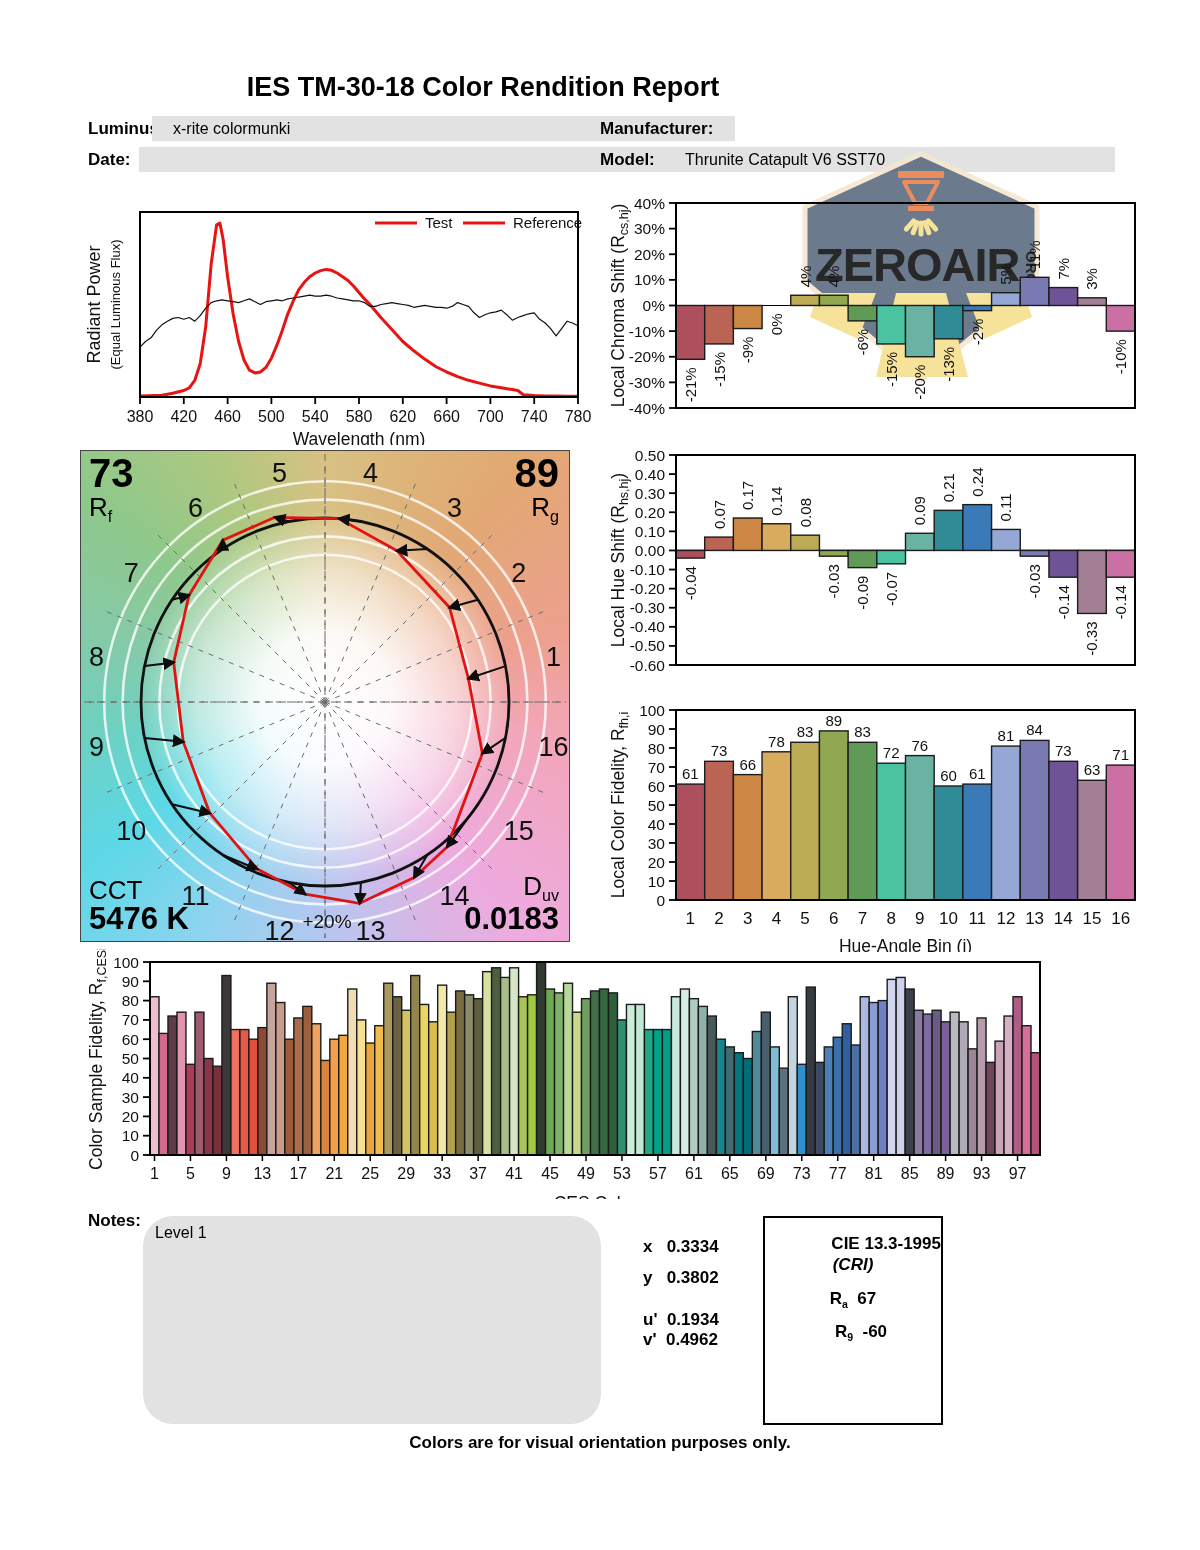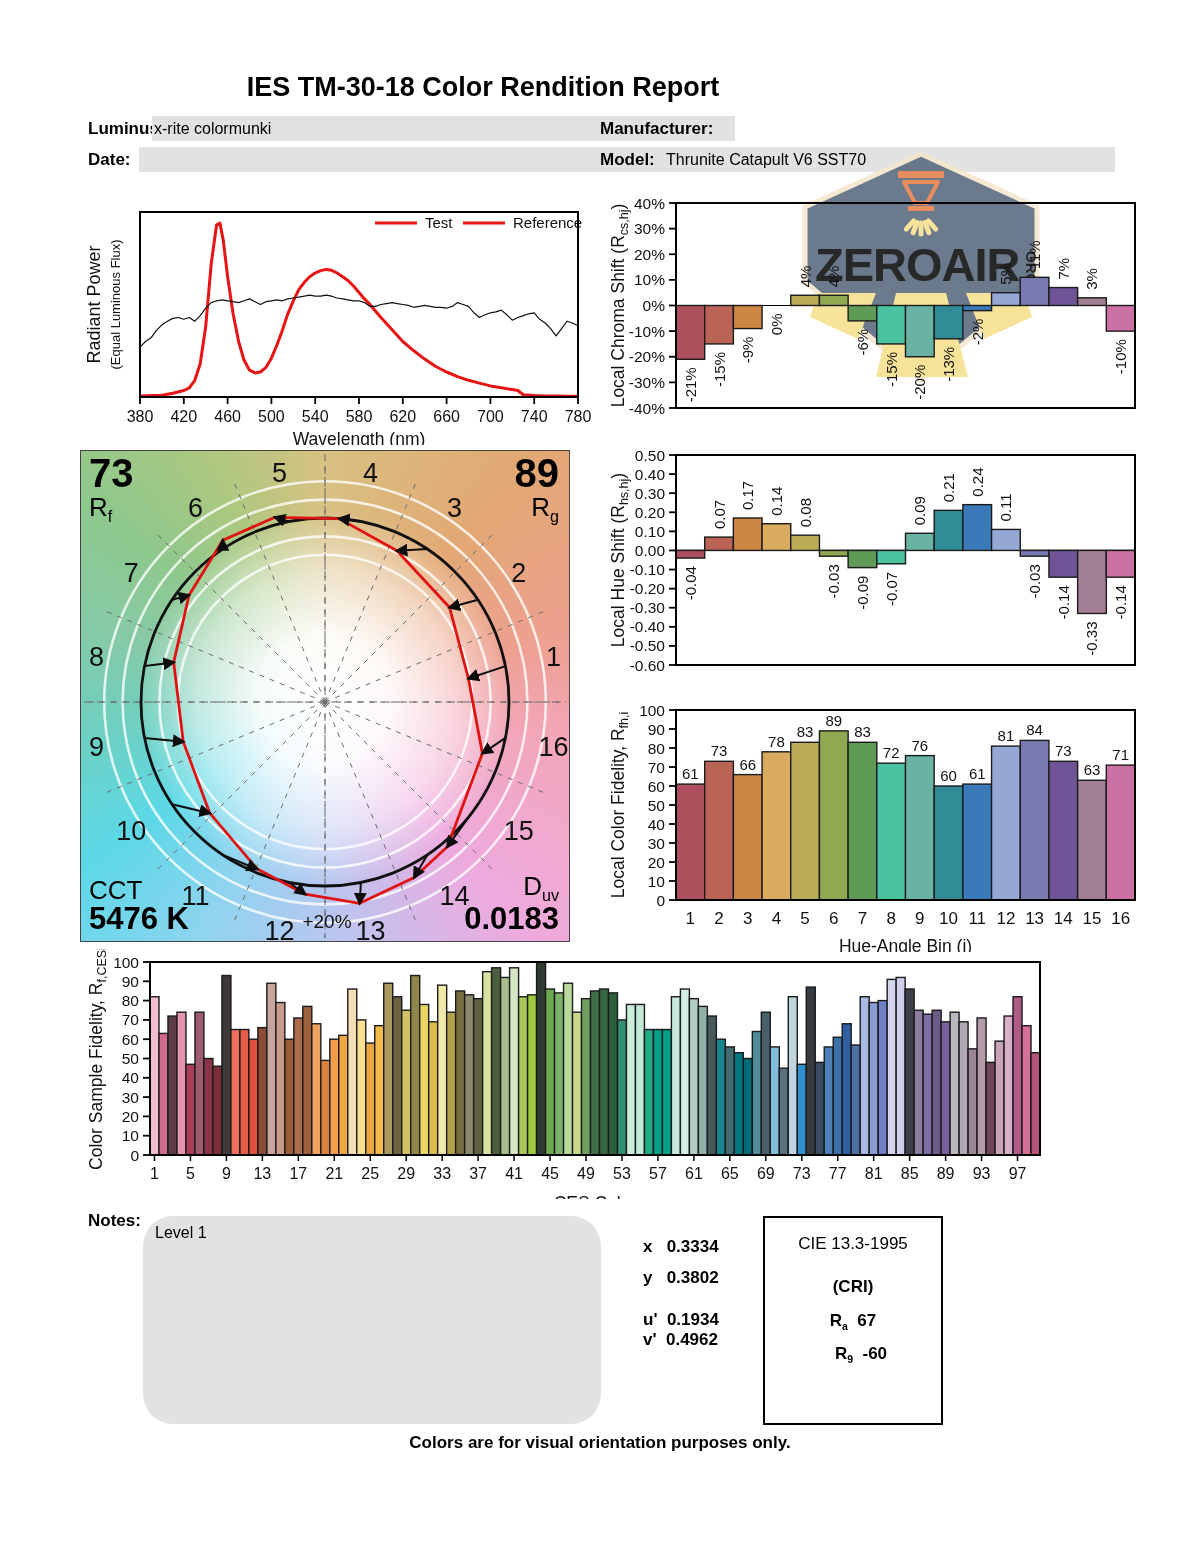--- a/index.html
+++ b/index.html
@@ -1,21 +1,21 @@
 <!DOCTYPE html>
 <html><head>
 <meta charset="utf-8">
 <style>
   html,body{margin:0;padding:0;background:#fff;}
   body{font-family:"Liberation Sans",sans-serif;color:#000;}
   #page{position:relative;width:1200px;height:1550px;background:#fff;overflow:hidden;}
   .abs{position:absolute;}
   .title{width:966px;text-align:center;top:72px;left:0;font-size:27px;font-weight:bold;letter-spacing:0px;}
   .hlabel{font-size:17px;font-weight:bold;}
-  .gbox{background:#e2e2e2;height:25px;font-size:16px;line-height:25px;padding-left:2px;box-sizing:border-box;}
+  .gbox{background:#e2e2e2;height:25px;font-size:16px;line-height:25px;padding-left:21px;box-sizing:border-box;}
   svg text{font-family:"Liberation Sans",sans-serif;fill:#111;}
   .chart{position:absolute;}
   #vectorbox{position:absolute;left:80px;top:450px;width:490px;height:492px;border:1px solid #444;box-sizing:border-box;
     background:
       radial-gradient(circle 235px at 50% 50.5%, #ffffff 0%, rgba(255,255,255,0.93) 28%, rgba(255,255,255,0.55) 55%, rgba(255,255,255,0) 80%),
       conic-gradient(from 0deg, #d8c183 0deg, #e2a873 40deg, #eda08f 75deg, #f2a6b8 100deg, #eeaade 140deg, #bdc4ef 175deg, #93d3f0 205deg, #5cd8e6 235deg, #6fd0c0 262deg, #85caa8 285deg, #8ec88c 310deg, #aec87f 335deg, #d8c183 360deg);}
   .corner{position:absolute;line-height:1.02;}
   .big{font-size:40px;font-weight:bold;}
   .mid{font-size:26px;}
   .val{font-size:31px;font-weight:bold;}
@@ -548,22 +548,22 @@
   <div class="abs chromarow" style="left:643px;top:1237px;">
     <span>x</span>&nbsp;&nbsp;&nbsp;<span>0.3334</span></div>
   <div class="abs chromarow" style="left:643px;top:1268px;">
     <span>y</span>&nbsp;&nbsp;&nbsp;<span>0.3802</span></div>
   <div class="abs chromarow" style="left:643px;top:1266px;margin-top:44px;">
     <span>u'</span>&nbsp;&nbsp;<span>0.1934</span></div>
   <div class="abs chromarow" style="left:643px;top:1330px;">
     <span>v'</span>&nbsp;&nbsp;<span>0.4962</span></div>
 
   <div id="cribox">
-    <div style="font-size:17px;font-weight:normal;margin-top:16px;">CIE 13.3-1995</div>
-    <div style="font-size:17px;font-weight:bold;margin-top:23px;">(CRI)</div>
+    <div style="font-size:17px;font-weight:bold;margin-top:16px;text-align:right;">CIE 13.3-1995</div>
+    <div style="font-size:17px;font-weight:bold;margin-top:1px;font-style:italic;">(CRI)</div>
     <div style="font-size:17px;font-weight:bold;margin-top:14px;">
       <span>R</span><sub>a</sub>&nbsp;&nbsp;<span>67</span></div>
     <div style="font-size:17px;font-weight:bold;margin-top:12px;padding-left:16px;">
       <span>R</span><sub>9</sub>&nbsp;&nbsp;<span>-60</span></div>
   </div>
 
   <div class="abs footer">Colors are for visual orientation purposes only.</div>
 </div>
 
 </body></html>

